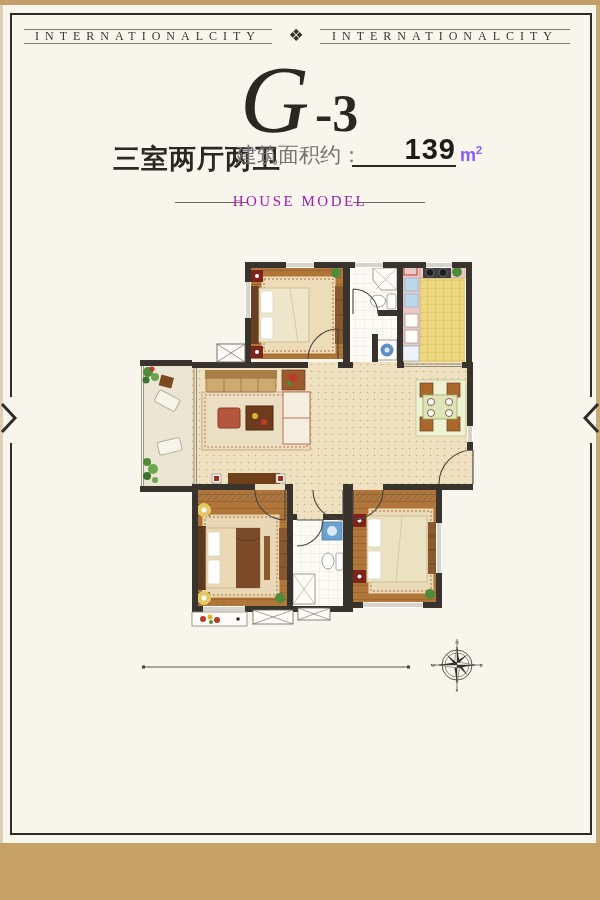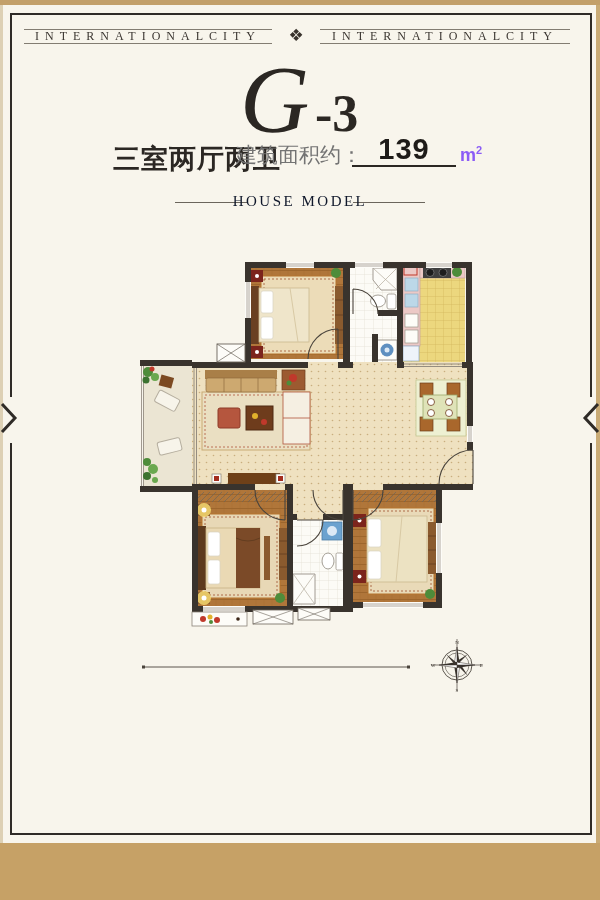--- a/index.html
+++ b/index.html
@@ -23,27 +23,27 @@
   .ornament{left:287px;top:27px;width:18px;height:18px;font-size:17px;line-height:18px;
             color:#39332d;text-align:center;}
   
   .gletter{left:240px;top:52px;font-family:"Liberation Serif",serif;font-style:italic;
            font-size:96px;line-height:1;color:#2b2723;}
   .gsuffix{left:315px;top:88px;font-family:"Liberation Serif",serif;font-size:52px;
            line-height:1;font-weight:600;color:#2b2723;}
   .spec-layout{left:113px;top:141px;font-size:27px;font-weight:bold;color:#2b2723;letter-spacing:1px;}
   .spec-label{left:236px;top:141px;font-size:21px;font-weight:normal;color:#737373;}
   .spec-underline{left:352px;top:165px;width:104px;height:2px;background:#2b2723;}
-  .spec-value{left:352px;top:133px;width:104px;text-align:center;font-size:29px;
+  .spec-value{left:352px;top:133px;width:104px;text-align:right;font-size:29px;
               font-weight:bold;color:#1e1b18;letter-spacing:1px;}
   .spec-unit{left:460px;top:144px;font-size:18px;color:#8b5cf6;font-weight:bold;}
   .spec-unit sup{font-size:11px;}
   .hm-line{top:202px;width:72px;height:1px;background:#6b655c;}
   .hm-text{left:0;top:193px;width:600px;text-align:center;font-family:"Liberation Serif",serif;
-           font-size:15px;letter-spacing:2.5px;color:#0f172a;}
+           font-size:15px;letter-spacing:2.5px;color:#a21caf;}
   .plan{left:140px;top:256px;}
   .scalebar{left:138px;top:660px;}
   .compass{left:429px;top:637px;}
   .chev{width:18px;height:36px;top:400px;}
   .chev.l{left:0;} .chev.r{left:582px;}
 </style>
 </head>
 <body>
 
 <div class="abs edge-top"></div>

